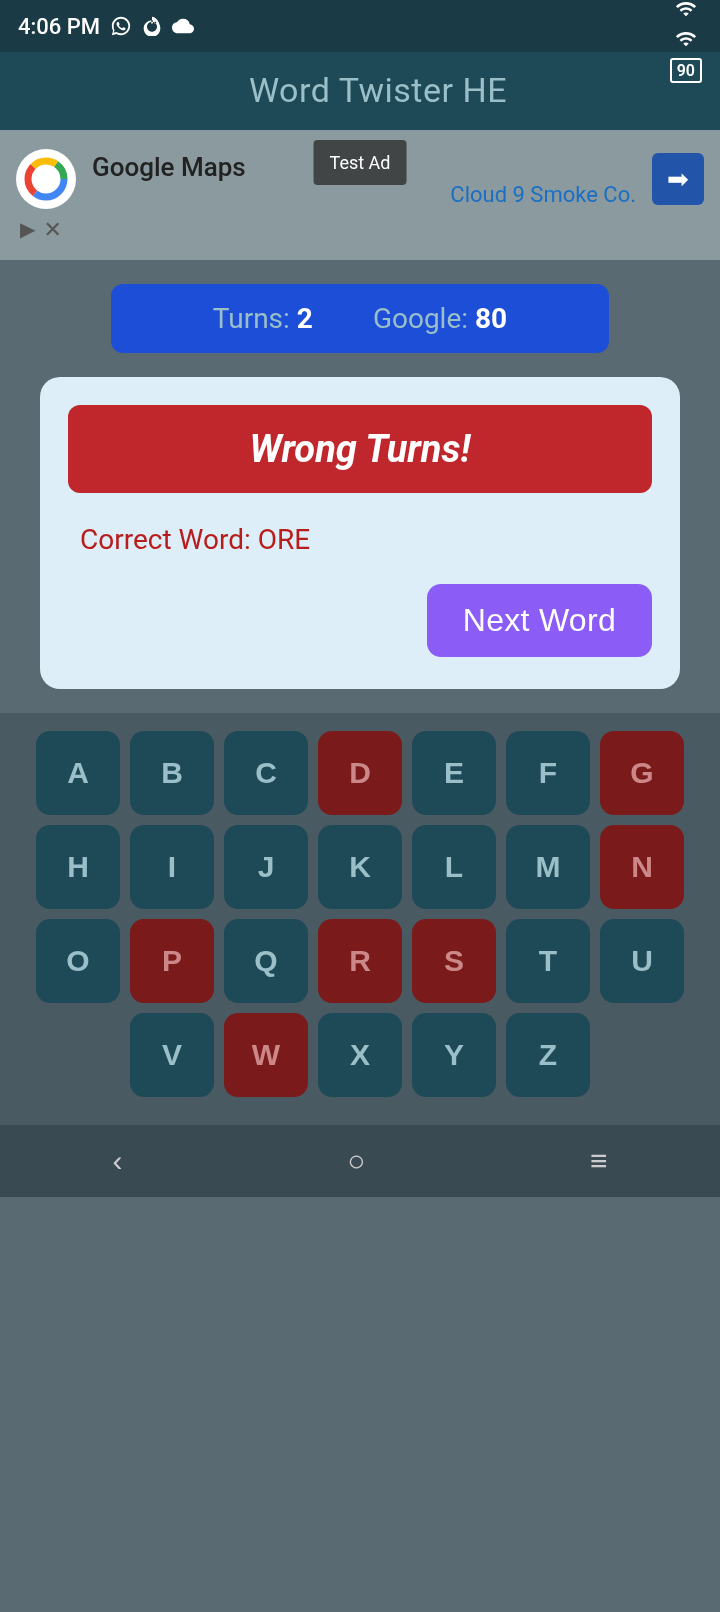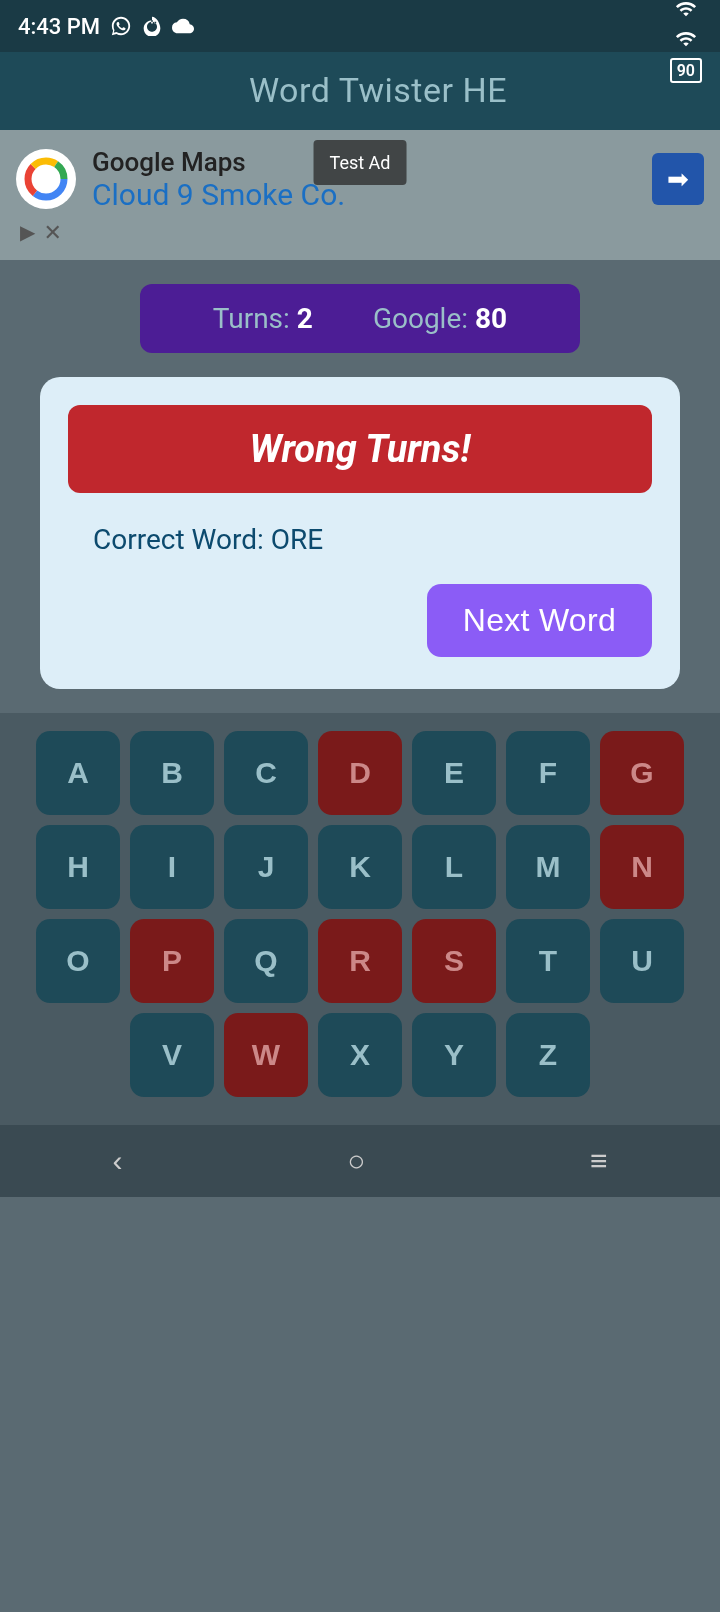--- a/index.html
+++ b/index.html
@@ -97,22 +97,23 @@
     }
     .ad-text-block {
       flex: 1;
     }
     .ad-company {
       font-size: 26px;
       color: #222;
       font-weight: 500;
     }
     .ad-sub {
-      font-size: 30px;
+      font-size: 22px;
       color: #1a6fc4;
+      text-align: right;
     }
     .ad-arrow {
       width: 52px;
       height: 52px;
       background-color: #2255aa;
       border-radius: 6px;
       display: flex;
       align-items: center;
       justify-content: center;
       color: white;
@@ -126,22 +127,22 @@
     }
     .ad-icon-btn {
       color: #555;
       font-size: 20px;
       line-height: 1;
     }
 
     
     .score-bar {
       margin: 24px auto;
-      width: 440px;
-      background-color: #4c1d95;
+      width: 498px;
+      background-color: #1d4ed8;
       border-radius: 12px;
       padding: 18px 40px;
       display: flex;
       align-items: center;
       justify-content: center;
       gap: 60px;
     }
     .score-text {
       color: #9abfc8;
       font-size: 28px;
@@ -167,22 +168,22 @@
       margin-bottom: 30px;
     }
     .wrong-guess-text {
       color: white;
       font-size: 38px;
       font-weight: 700;
       font-style: italic;
     }
     .correct-word-row {
       font-size: 28px;
-      color: #0c4a6e;
-      margin-left: 25px;
+      color: #b91c1c;
+      margin-left: 12px;
       margin-bottom: 28px;
     }
     .next-word-row {
       display: flex;
       justify-content: flex-end;
     }
     .next-word-btn {
       background-color: #8b5cf6;
       color: white;
       font-size: 32px;
@@ -249,21 +250,21 @@
     .google-ring {
       width: 44px;
       height: 44px;
     }
   </style>
 </head>
 <body>
 
 <div class="status-bar">
   <div class="status-left">
-    <span>4:43 PM</span>
+    <span>4:06 PM</span>
 
     <svg width="22" height="22" viewBox="0 0 24 24" fill="white">
         <path d="M12 2C6.48 2 2 6.48 2 12c0 1.85.5 3.58 1.37 5.06L2 22l5.09-1.34A9.93 9.93 0 0012 22c5.52 0 10-4.48 10-10S17.52 2 12 2zm0 18c-1.66 0-3.22-.46-4.55-1.27l-.32-.19-3.02.79.81-2.95-.21-.34A7.93 7.93 0 014 12c0-4.41 3.59-8 8-8s8 3.59 8 8-3.59 8-8 8zm4.43-5.93c-.24-.12-1.43-.7-1.65-.78-.22-.08-.38-.12-.54.12-.16.24-.62.78-.76.94-.14.16-.28.18-.52.06-.24-.12-1.02-.38-1.94-1.21-.72-.64-1.2-1.43-1.34-1.67-.14-.24-.01-.37.11-.49.11-.11.24-.28.36-.42.12-.14.16-.24.24-.4.08-.16.04-.3-.02-.42-.06-.12-.54-1.3-.74-1.78-.19-.46-.39-.4-.54-.41h-.46c-.16 0-.42.06-.64.3-.22.24-.84.82-.84 2s.86 2.32.98 2.48c.12.16 1.7 2.6 4.12 3.64.58.25 1.03.4 1.38.51.58.18 1.11.16 1.53.1.47-.07 1.43-.58 1.63-1.15.2-.57.2-1.06.14-1.15-.06-.09-.22-.15-.46-.27z"></path>
       </svg>
 
     <svg width="20" height="20" viewBox="0 0 24 24" fill="white">
         <path d="M15 7h2v2h-2zm-4-2h2v4H11zm1 14c-3.31 0-6-2.69-6-6s2.69-6 6-6 6 2.69 6 6-2.69 6-6 6zm0-14C6.48 5 2 9.48 2 15s4.48 10 10 10 10-4.48 10-10S17.52 1 12 1z"></path>
       </svg>
 
     <svg width="22" height="22" viewBox="0 0 24 24" fill="white">

